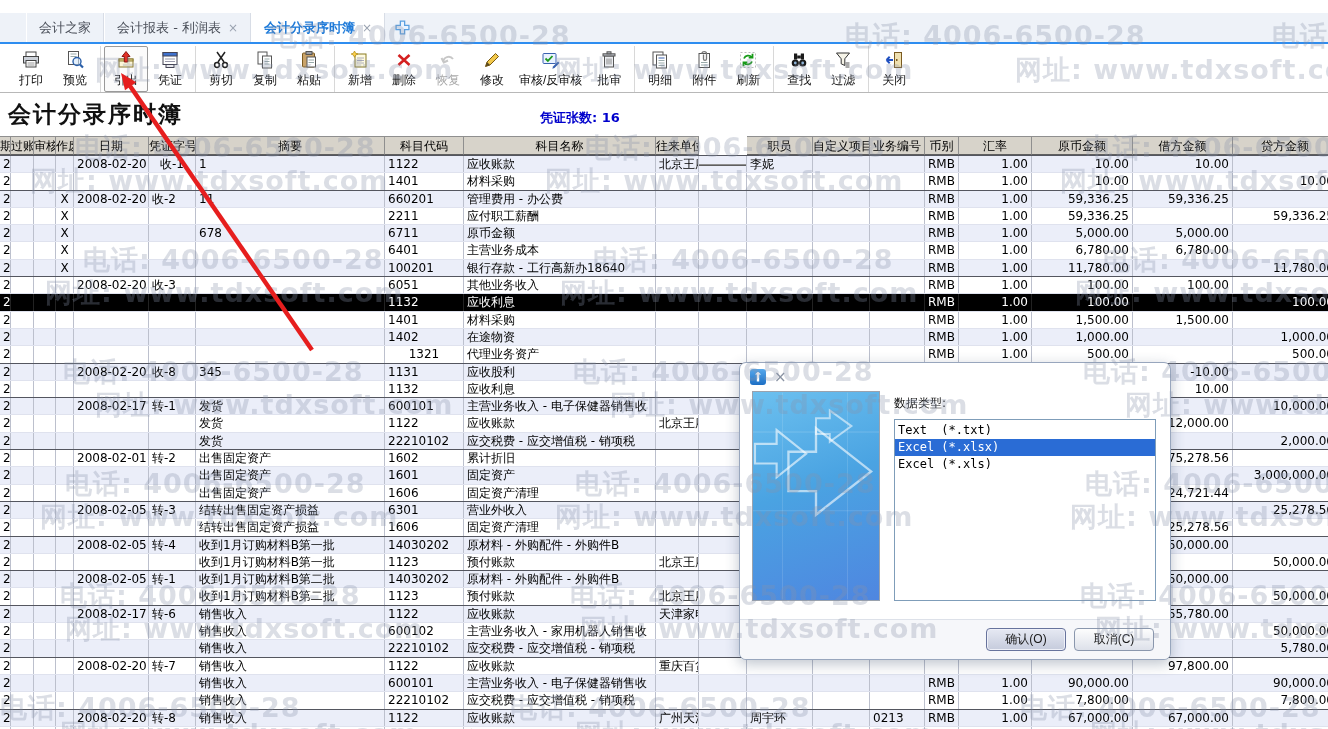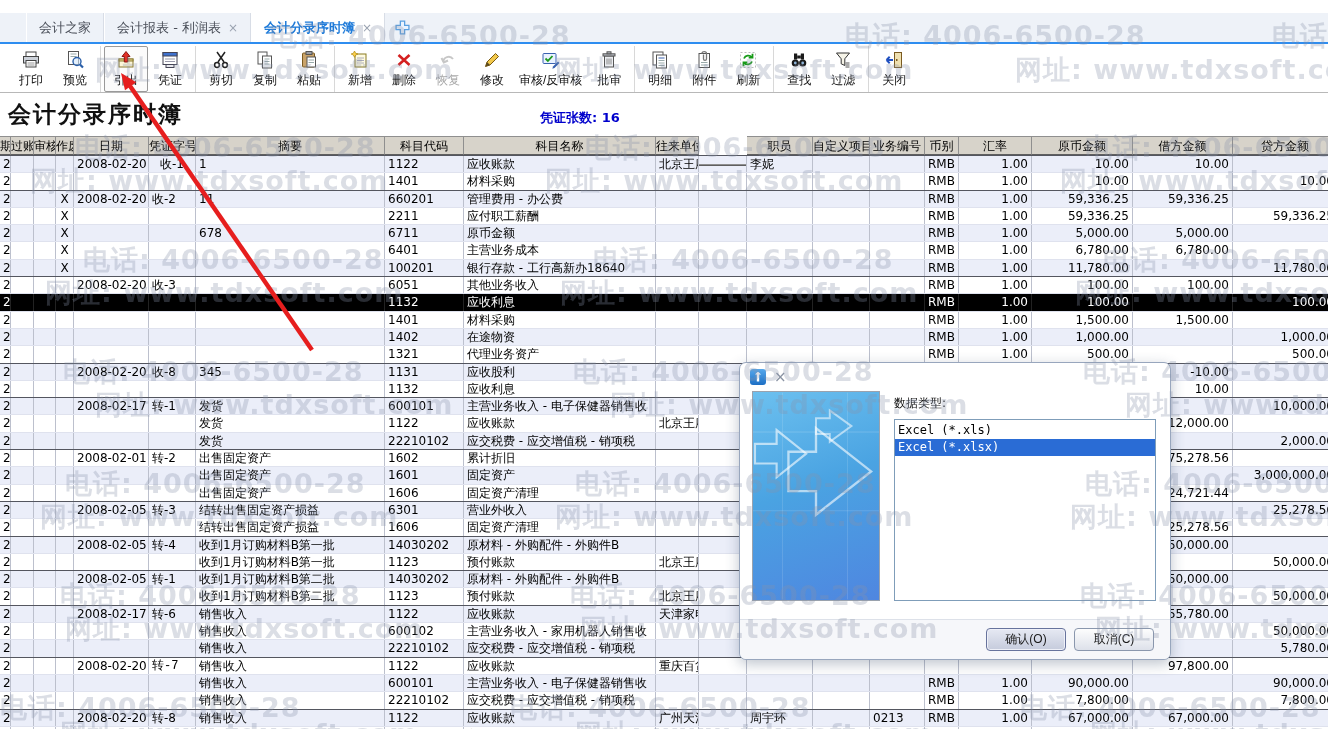--- a/index.html
+++ b/index.html
@@ -611,21 +611,21 @@
           <div class="gcell" style="width: 105px; text-align: right;">1,000.00</div>
         </div>
         <div class="grow even">
           <div class="gcell" style="width: 11px; text-align: right;">2</div>
           <div class="gcell" style="width: 23px; text-align: center;"></div>
           <div class="gcell" style="width: 22px; text-align: center;"></div>
           <div class="gcell" style="width: 18px; text-align: center;"></div>
           <div class="gcell" style="width: 75px; text-align: left;"></div>
           <div class="gcell" style="width: 47px; text-align: left;"></div>
           <div class="gcell" style="width: 189px; text-align: left;"></div>
-          <div class="gcell" style="width: 79px; text-align: left;">1321</div>
+          <div class="gcell" style="width: 79px; text-align: center;">1321</div>
           <div class="gcell" style="width: 192px; text-align: left;">代理业务资产</div>
           <div class="gcell" style="width: 43px; text-align: left;"></div>
           <div class="gcell" style="width: 48px; text-align: left;"></div>
           <div class="gcell" style="width: 66px; text-align: left;"></div>
           <div class="gcell" style="width: 57px; text-align: left;"></div>
           <div class="gcell" style="width: 55px; text-align: left;"></div>
           <div class="gcell" style="width: 34px; text-align: center;">RMB</div>
           <div class="gcell" style="width: 73px; text-align: right;">1.00</div>
           <div class="gcell" style="width: 101px; text-align: right;">500.00</div>
           <div class="gcell" style="width: 100px; text-align: right;"></div>
@@ -987,21 +987,21 @@
           <div class="gcell" style="width: 101px; text-align: right;"></div>
           <div class="gcell" style="width: 100px; text-align: right;"></div>
           <div class="gcell" style="width: 105px; text-align: right;">5,780.00</div>
         </div>
         <div class="grow even gs">
           <div class="gcell" style="width: 11px; text-align: right;">2</div>
           <div class="gcell" style="width: 23px; text-align: center;"></div>
           <div class="gcell" style="width: 22px; text-align: center;"></div>
           <div class="gcell" style="width: 18px; text-align: center;"></div>
           <div class="gcell" style="width: 75px; text-align: left;">2008-02-20</div>
-          <div class="gcell" style="width: 47px; text-align: left; font-family: Liberation Mono, monospace;">转-7</div>
+          <div class="gcell" style="width: 47px; text-align: left;">转-7</div>
           <div class="gcell" style="width: 189px; text-align: left;">销售收入</div>
           <div class="gcell" style="width: 79px; text-align: left;">1122</div>
           <div class="gcell" style="width: 192px; text-align: left;">应收账款</div>
           <div class="gcell" style="width: 43px; text-align: left;">重庆百货总</div>
           <div class="gcell" style="width: 48px; text-align: left;"></div>
           <div class="gcell" style="width: 66px; text-align: left;"></div>
           <div class="gcell" style="width: 57px; text-align: left;"></div>
           <div class="gcell" style="width: 55px; text-align: left;"></div>
           <div class="gcell" style="width: 34px; text-align: center;"></div>
           <div class="gcell" style="width: 73px; text-align: right;"></div>
@@ -1107,22 +1107,23 @@
         <line x1="0" y1="120" x2="128" y2="120" stroke="rgba(255,255,255,.15)"></line>
         <line x1="30" y1="0" x2="30" y2="210" stroke="rgba(255,255,255,.13)"></line>
         <line x1="96" y1="0" x2="96" y2="210" stroke="rgba(255,255,255,.13)"></line>
         <path d="M64 26 h14 v-8 l22 16 -22 16 v-8 h-14 Z" fill="none" stroke="rgba(255,255,255,.55)" stroke-width="2"></path>
         <path d="M2 52 h22 v-14 l30 24 -30 24 v-14 h-22 Z" fill="none" stroke="rgba(255,255,255,.6)" stroke-width="2.2"></path>
         <path d="M30 118 h28 v-24 l56 44 -56 44 v-24 h-28 Z" fill="none" stroke="rgba(255,255,255,.6)" stroke-width="2.4" transform="translate(6,-58)"></path>
       </svg>
     </div>
     <div class="dlg-label">数据类型:</div>
     <div class="dlg-list" id="dlg-list">
+        <div class="opt">Text  (*.txt)</div>
+        <div class="opt sel">Excel (*.xlsx)</div>
         <div class="opt">Excel (*.xls)</div>
-        <div class="opt sel">Excel (*.xlsx)</div>
       </div>
     <div class="dlg-footer">
       <button class="dlg-btn primary">确认(O)</button>
       <button class="dlg-btn cancel">取消(C)</button>
     </div>
   </div>
 
   <div id="wm">
       <div class="wmt" style="left: 270px; top: 18px;">电话: 4006-6500-28</div>
       <div class="wmt" style="left: 845px; top: 18px;">电话: 4006-6500-28</div>

